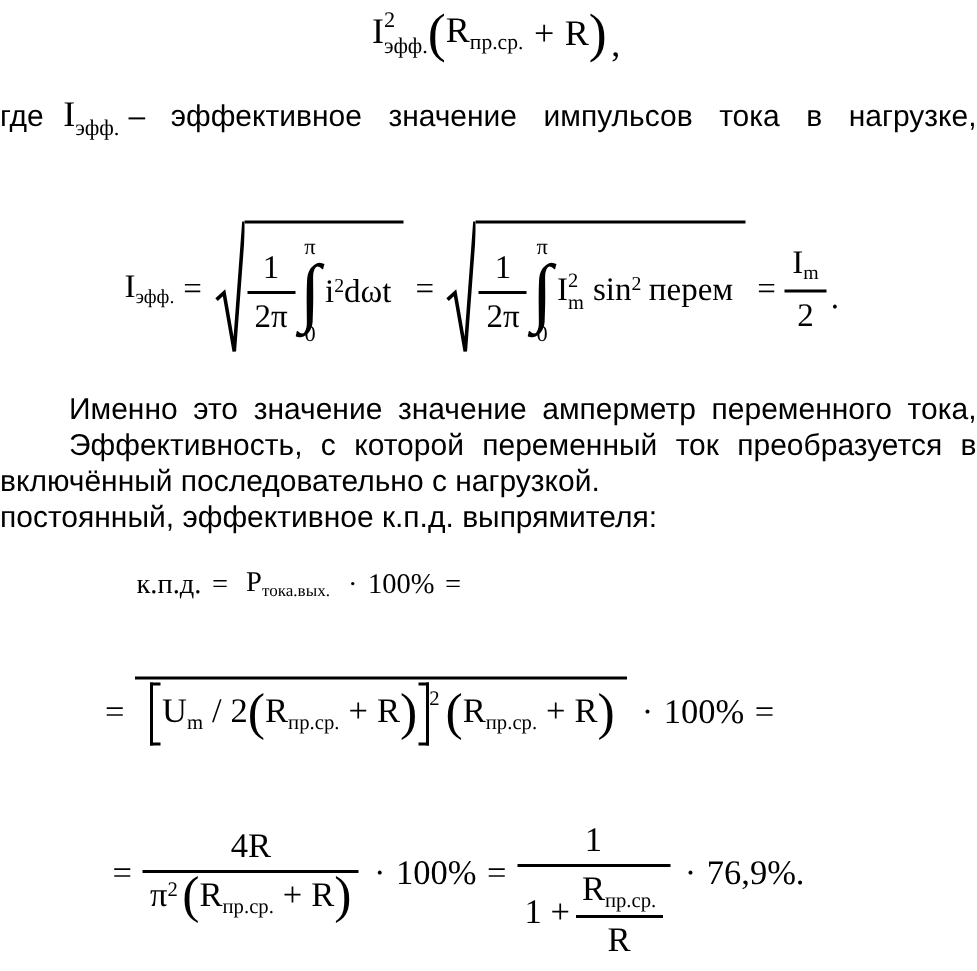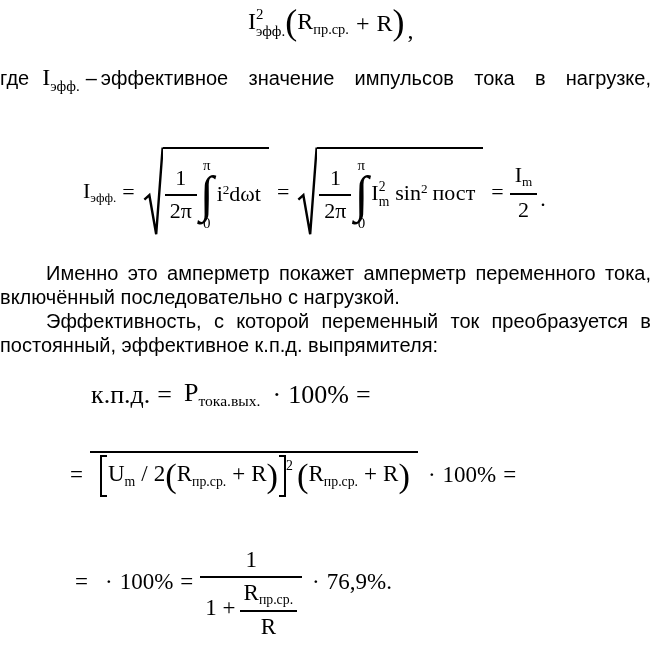--- a/index.html
+++ b/index.html
@@ -59,26 +59,26 @@
 
   
   #eq-top   { left: 248px; top: 6px;   font-size: 24px; }
   #para-intro { left: 0; top: 66px; }
   #intro-line-1 { display: flex; align-items: flex-start; height: 32px; }
   .ivar {
     font-family: "Liberation Serif", "DejaVu Serif", serif;
     font-size: 24px; line-height: 22px; margin: 0 6px 0 13px;
   }
   .ivar .msub { font-size: 15px; vertical-align: -6px; }
-  .fill { flex: 1; margin-left: 4px; text-align: justify; text-align-last: justify; }
+  .fill { flex: 1; margin-left: 17px; text-align: justify; text-align-last: justify; }
   #intro-line-2 { margin-top: 7px; }
   #eq-rms   { left: 83px;  top: 147px; font-size: 22px; }
   #eq-rms .mo { padding: 0 6px; }
   #para-body { left: 0; top: 261px; }
-  #eq-kpd   { left: 91px;  top: 377px; font-size: 26px; }
+  #eq-kpd   { left: 91px;  top: 377px; font-size: 19px; }
   #eq-ratio { left: 63px;  top: 451px; font-size: 23px; }
   #eq-ratio .fnum, #eq-ratio .fden { padding-left: 8px; padding-right: 8px; }
   #eq-final { left: 68px;  top: 542px; font-size: 23px; }
   .inner-frac { display: inline-flex; flex-direction: column; vertical-align: middle; margin-left: 4px; }
   .inner-frac .fnum, .inner-frac .fden { padding: 0 4px 2px; }
   .inner-frac .fden { border-top: 2px solid #000; padding: 2px 4px 0; }
 </style>
 </head>
 <body>
 
@@ -131,35 +131,35 @@
       <span class="sqrt-in">
         <span class="frac">
             <span class="fnum">1</span>
             <span class="fden">2π</span>
           </span>
         <span class="integral">
             <span class="ilim">π</span>
             <span class="int-glyph">∫</span>
             <span class="ilim">0</span>
           </span>
-        <span class="tok"><span>I</span><span class="stack"><span>2</span><span>m</span></span><span style="margin-left:6px">sin</span><span class="msup">2</span><span style="margin-left:5px">пост</span></span>
+        <span class="tok"><span>I</span><span class="stack"><span>2</span><span>m</span></span><span style="margin-left:6px">sin</span><span class="msup">2</span><span style="margin-left:5px">перем</span></span>
       </span>
     </span>
     <span class="mo">=</span>
     <span class="frac">
         <span class="fnum"><span>I</span><span class="msub">m</span></span>
         <span class="fden">2</span>
       </span>
     <span class="baseline">.</span>
   </div>
 
   <div class="block bodytext" id="para-body">
-    <div class="pline jline indent">Именно это амперметр покажет амперметр переменного тока,</div>
+    <div class="pline jline indent">Именно это значение значение амперметр переменного тока,</div>
+    <div class="pline jline indent">Эффективность, с которой переменный ток преобразуется в</div>
     <div class="pline">включённый последовательно с нагрузкой.</div>
-    <div class="pline jline indent">Эффективность, с которой переменный ток преобразуется в</div>
     <div class="pline">постоянный, эффективное к.п.д. выпрямителя:</div>
   </div>
 
   <div class="block eq-row" id="eq-kpd">
     <span class="tok">к.п.д.</span>
     <span class="mo">=</span>
     <span class="frac">
       <span class="fnum"><span>P</span><span class="msub">тока.вых.</span></span>
     </span>
     <span class="mo">·</span>
@@ -172,20 +172,24 @@
     <span class="frac">
       <span class="fden"><span class="sqbl"></span><span>U</span><span class="msub">m</span><span class="mo-in">/</span><span>2</span><span class="bigp">(</span><span>R</span><span class="msub">пр.ср.</span><span class="mo-in">+</span><span>R</span><span class="bigp">)</span><span class="sqbr"></span><span class="bsup">2</span><span class="bigp" style="margin-left:4px">(</span><span>R</span><span class="msub">пр.ср.</span><span class="mo-in">+</span><span>R</span><span class="bigp">)</span></span>
     </span>
     <span class="mo" style="padding-left:10px">·</span>
     <span class="tok">100%</span>
     <span class="mo">=</span>
   </div>
 
   <div class="block eq-row" id="eq-final">
     <span class="mo up">=</span>
+    <span class="frac up">
+      <span class="fnum">4R</span>
+      <span class="fden"><span>π</span><span class="msup">2</span><span class="bigp" style="margin-left:3px">(</span><span>R</span><span class="msub">пр.ср.</span><span class="mo-in">+</span><span>R</span><span class="bigp">)</span></span>
+    </span>
     <span class="mo up" style="padding-left:10px">·</span>
     <span class="tok up">100%</span>
     <span class="mo up">=</span>
     <span class="frac" style="transform:translateY(4px)">
       <span class="fnum">1</span>
       <span class="fden"><span>1 +</span><span class="frac inner-frac">
             <span class="fnum"><span>R</span><span class="msub">пр.ср.</span></span>
             <span class="fden">R</span>
           </span></span>
     </span>

